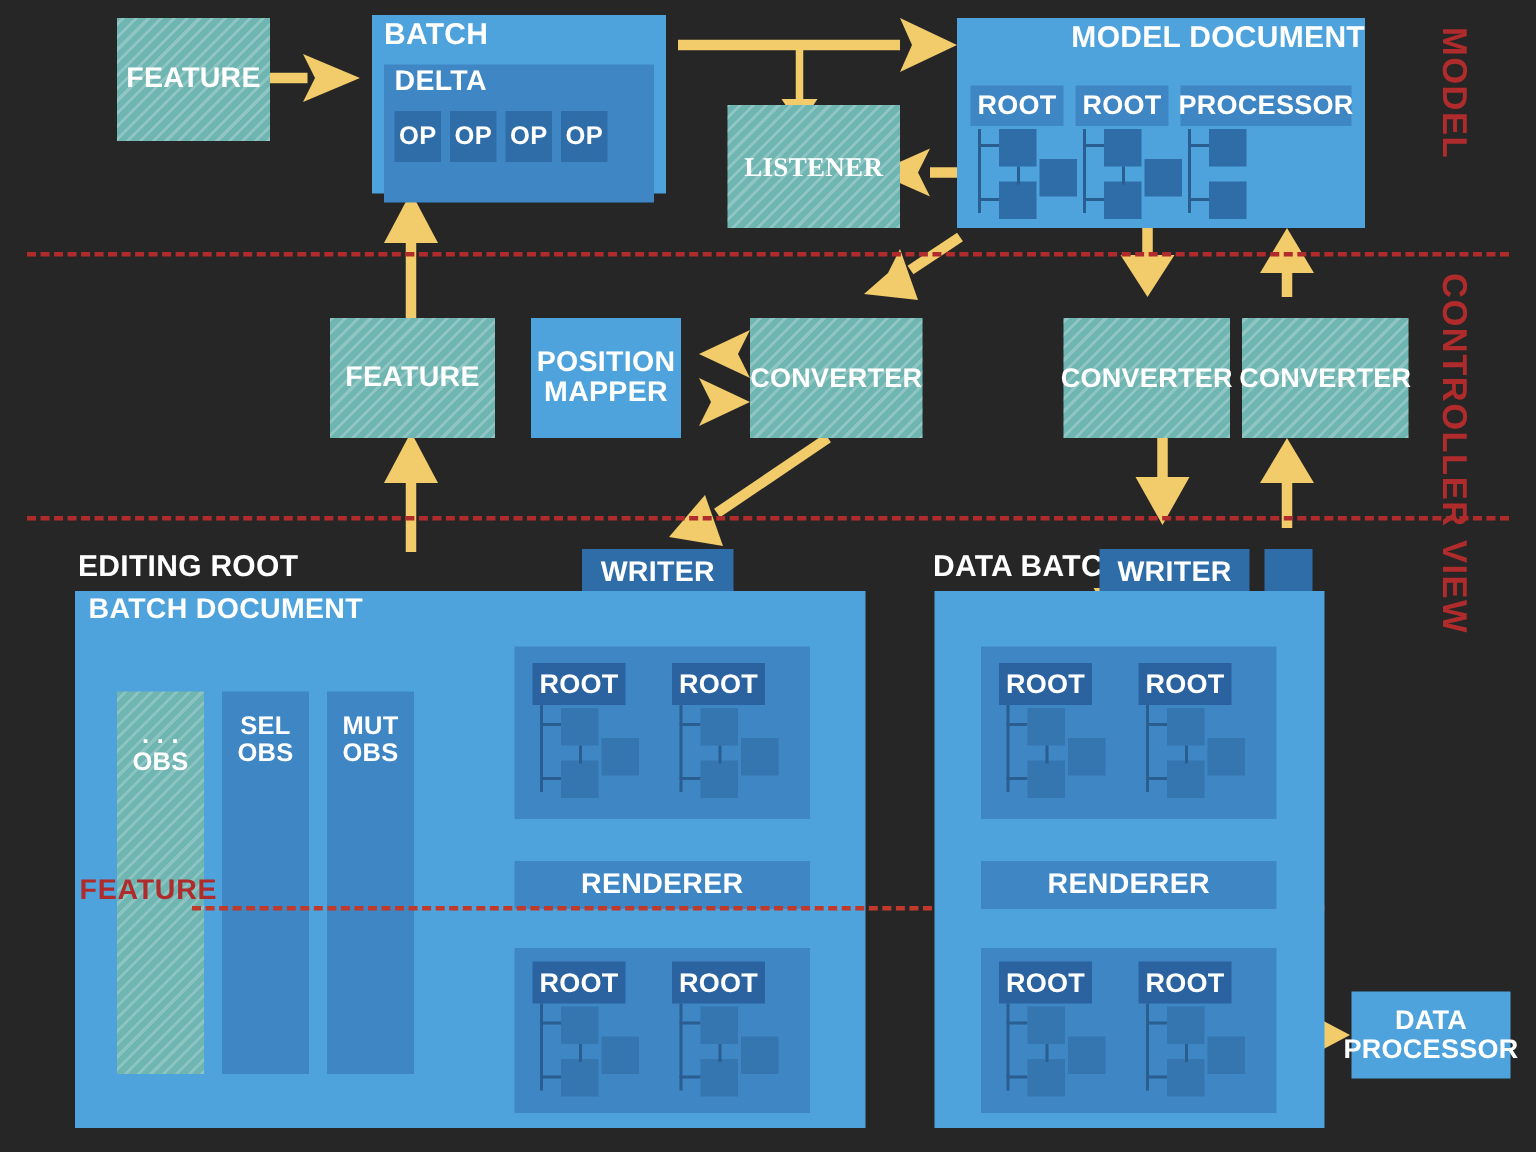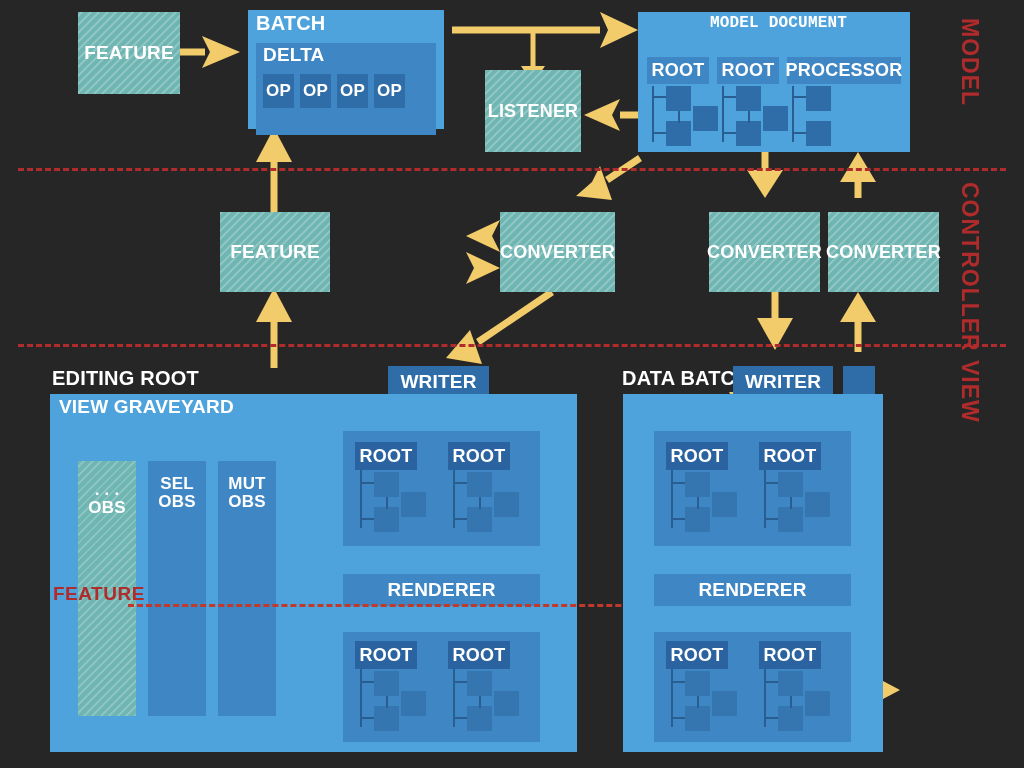--- a/index.html
+++ b/index.html
@@ -212,26 +212,26 @@
         <div class="box-dark center" style="width:31px;height:34px;">
           <span class="lbl" style="font-size:17px;">OP</span>
         </div>
         <div class="box-dark center" style="width:31px;height:34px;">
           <span class="lbl" style="font-size:17px;">OP</span>
         </div>
       </div>
     </div>
   </div>
 
-  <div class="abs hatch center" style="left:485px;top:70px;width:96px;height:82px;">
+  <div class="abs hatch center" style="left:485px;top:70px;width:115px;height:82px;font-family:Liberation Serif, serif;">
     <span class="lbl" style="font-size:18px;">LISTENER</span>
   </div>
 
   <div class="abs box-light" style="left:638px;top:12px;width:272px;height:140px;">
-    <div class="lbl" style="font-size:16px;text-align:center;padding:3px 0 0 9px;font-family:Liberation Mono, monospace;">MODEL DOCUMENT</div>
+    <div class="lbl" style="font-size:20px;text-align:right;padding:3px 0 0 9px;">MODEL DOCUMENT</div>
 
     <div class="abs box-mid center" style="left:9px;top:45px;width:62px;height:27px;">
       <span class="lbl" style="font-size:18px;">ROOT</span>
     </div>
     <div class="abs box-mid center" style="left:79px;top:45px;width:62px;height:27px;">
       <span class="lbl" style="font-size:18px;">ROOT</span>
     </div>
     <div class="abs box-mid center" style="left:149px;top:45px;width:114px;height:27px;">
       <span class="lbl" style="font-size:18px;">PROCESSOR</span>
     </div>
@@ -264,20 +264,24 @@
       <div class="tnode" style="left:14px;top:37px;width:25px;height:25px;"></div>
     </div>
   </div>
 
   <div class="abs dash-h" style="left:18px;top:168px;width:988px;"></div>
 
   <div class="abs hatch center" style="left:220px;top:212px;width:110px;height:80px;">
     <span class="lbl" style="font-size:19px;">FEATURE</span>
   </div>
 
+  <div class="abs box-light center" style="left:354px;top:212px;width:100px;height:80px;">
+    <span class="lbl" style="font-size:19px;">POSITION
+MAPPER</span>
+  </div>
 
   <div class="abs hatch center" style="left:500px;top:212px;width:115px;height:80px;">
     <span class="lbl" style="font-size:18px;">CONVERTER</span>
   </div>
 
   <div class="abs hatch center" style="left:709px;top:212px;width:111px;height:80px;">
     <span class="lbl" style="font-size:18px;">CONVERTER</span>
   </div>
 
   <div class="abs hatch center" style="left:828px;top:212px;width:111px;height:80px;">
@@ -286,21 +290,21 @@
 
   <div class="abs dash-h" style="left:18px;top:344px;width:988px;"></div>
 
   <div class="abs lbl" style="left:52px;top:368px;font-size:20px;text-align:left;">EDITING ROOT</div>
 
   <div class="abs box-dark center" style="left:388px;top:366px;width:101px;height:32px;">
     <span class="lbl" style="font-size:19px;">WRITER</span>
   </div>
 
   <div class="abs box-light" style="left:50px;top:394px;width:527px;height:358px;">
-    <div class="lbl" style="font-size:19px;text-align:left;padding:3px 0 0 9px;">VIEW GRAVEYARD</div>
+    <div class="lbl" style="font-size:19px;text-align:left;padding:3px 0 0 9px;">BATCH DOCUMENT</div>
 
     <div class="abs hatch-flat" style="left:28px;top:67px;width:58px;height:255px;">
       <span class="lbl abs" style="font-size:17px;left:0;right:0;top:20px;">. . .
 OBS</span>
     </div>
     <div class="abs box-mid" style="left:98px;top:67px;width:58px;height:255px;">
       <span class="lbl abs" style="font-size:17px;left:0;right:0;top:14px;">SEL
 OBS</span>
     </div>
     <div class="abs box-mid" style="left:168px;top:67px;width:58px;height:255px;">
@@ -433,18 +437,22 @@
         <div class="tline" style="left:0;top:12px;width:14px;height:2px;"></div>
         <div class="tnode" style="left:14px;top:2px;width:25px;height:25px;"></div>
         <div class="tline" style="left:0;top:48px;width:14px;height:2px;"></div>
         <div class="tnode" style="left:14px;top:37px;width:25px;height:25px;"></div>
         <div class="tline" style="left:26px;top:27px;width:2px;height:12px;"></div>
         <div class="tnode" style="left:41px;top:22px;width:25px;height:25px;"></div>
       </div>
     </div>
   </div>
 
+  <div class="abs box-light center" style="left:901px;top:661px;width:106px;height:58px;">
+    <span class="lbl" style="font-size:18px;">DATA
+PROCESSOR</span>
+  </div>
 
   <div class="abs layer-cap" style="left:983px;top:18px;font-size:23px;transform:rotate(90deg);">MODEL</div>
   <div class="abs layer-cap" style="left:983px;top:182px;font-size:23px;transform:rotate(90deg);">CONTROLLER</div>
   <div class="abs layer-cap" style="left:983px;top:360px;font-size:23px;transform:rotate(90deg);">VIEW</div>
 
 </div>
 
 </body></html>

